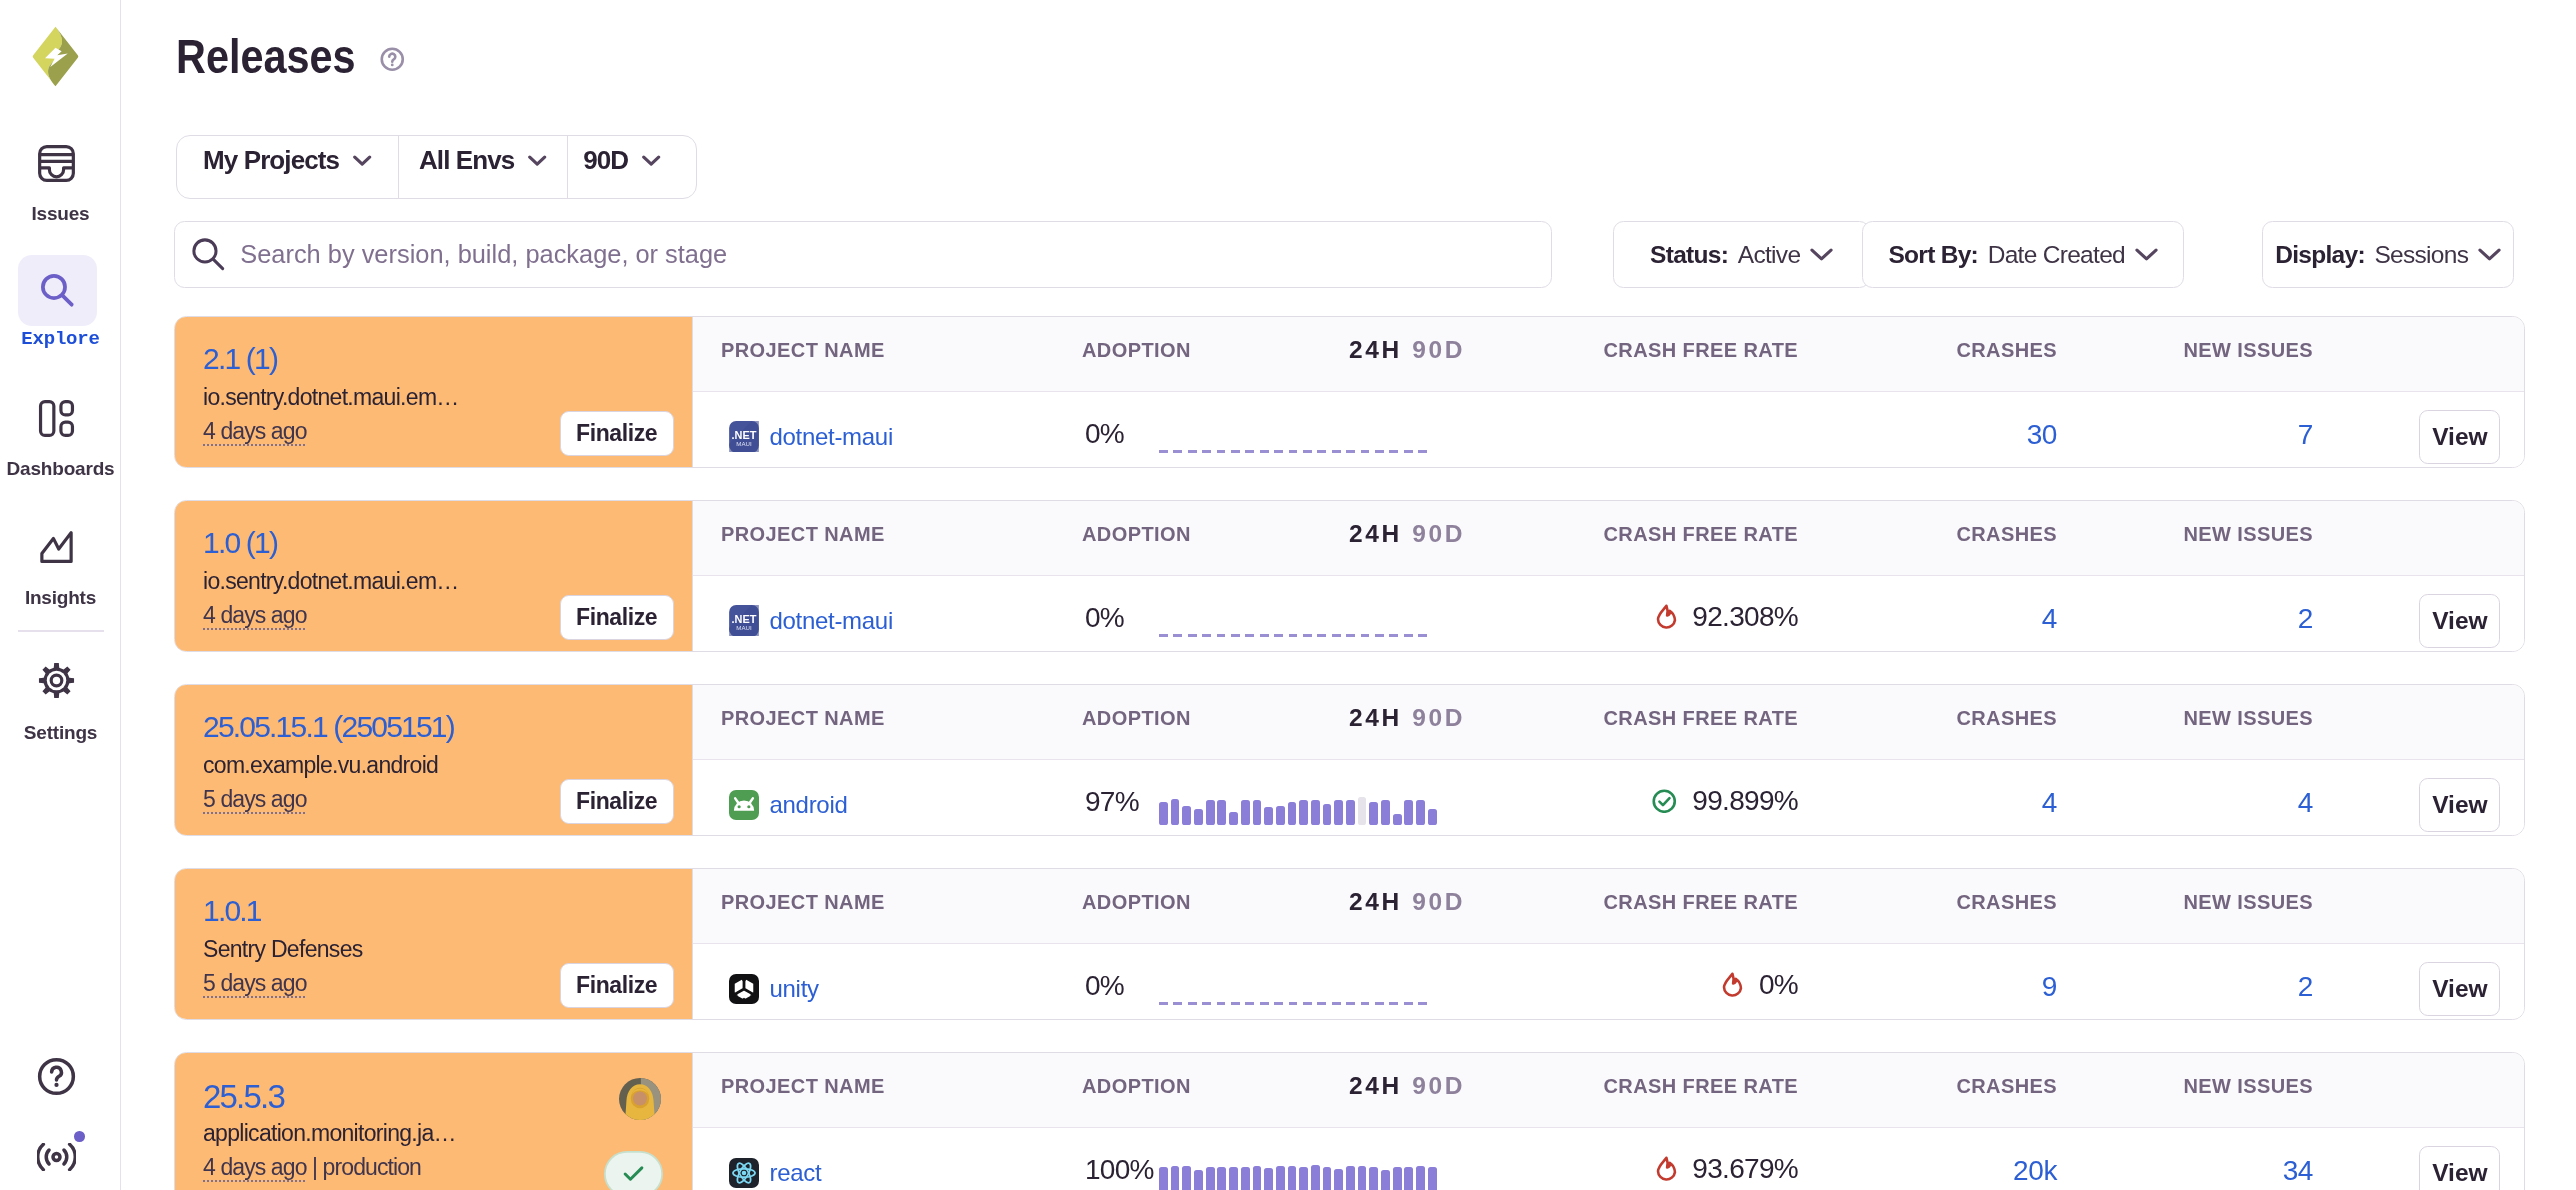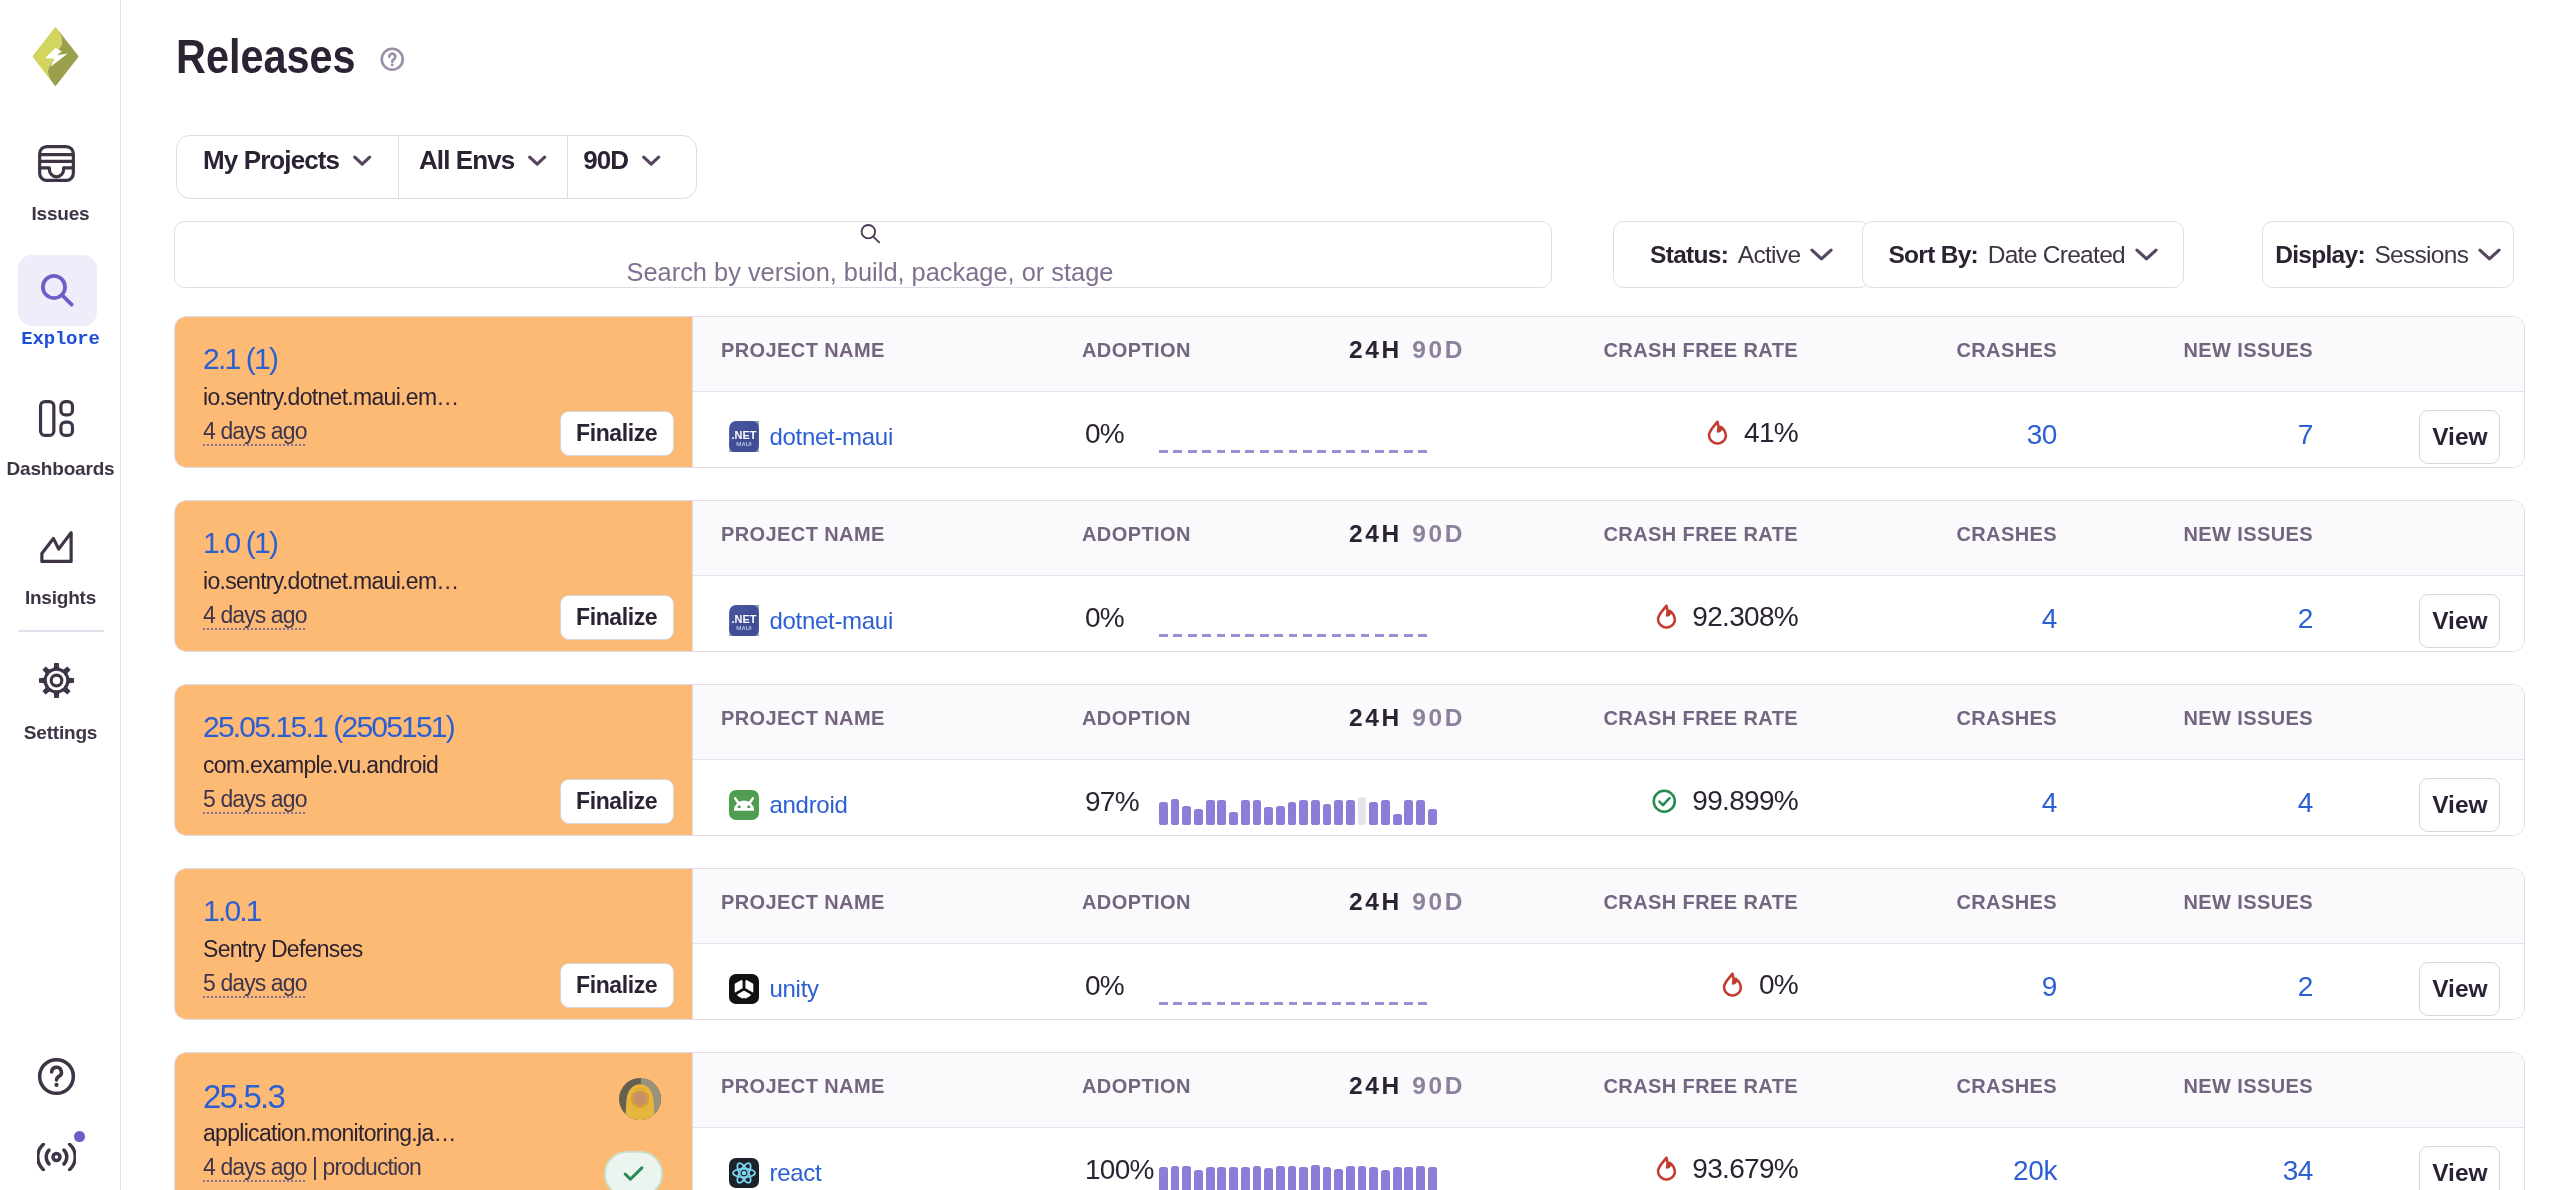--- a/index.html
+++ b/index.html
@@ -10,21 +10,21 @@
 .sb-label{position:absolute;width:121px;text-align:center;font-size:19px;font-weight:700;color:#3E3446;letter-spacing:-0.2px;}
 
 #title{position:absolute;left:176px;top:28px;font-size:49px;font-weight:700;color:#2B2233;transform:scaleX(0.845);transform-origin:left top;}
 
 #pill{position:absolute;left:176px;top:135px;width:521px;height:64px;border:1.8px solid #E0DCE5;
   border-radius:14px;display:flex;align-items:stretch;}
 #pill .seg{display:flex;align-items:center;justify-content:center;gap:14px;font-size:26px;font-weight:700;color:#2B2233;letter-spacing:-0.9px;padding-bottom:12.3px;}
 #pill .seg+.seg{border-left:1.8px solid #E0DCE5;}
 
 .inputbox{position:absolute;top:221px;height:67px;border:1.8px solid #E0DCE5;border-radius:10.5px;background:#fff;}
-#search{left:174px;width:1378px;display:flex;align-items:center;padding-left:14px;gap:12.3px;flex-direction:column;}
+#search{left:174px;width:1378px;display:flex;align-items:center;padding-left:14px;gap:12.3px;}
 #search .ph{font-size:25.4px;color:#80708F;}
 .fbtn{display:flex;align-items:center;justify-content:center;gap:9.6px;font-size:24.5px;letter-spacing:-0.7px;}
 .fbtn b{font-weight:700;color:#2B2233;}
 .fbtn span{color:#3E3446;}
 
 .card{position:absolute;left:174px;width:2351px;height:152px;border:1.8px solid #E0DCE5;
   border-radius:12.3px;background:#fff;overflow:hidden;}
 .leftcol{position:absolute;left:0;top:0;width:518px;height:100%;border-right:1.8px solid #E0DCE5;background:#fdba74;}
 .ver{position:absolute;left:28px;top:25.4px;font-size:30px;color:#2C5FD3;letter-spacing:-1.8px;}
 .pkg{position:absolute;left:28px;top:67px;font-size:23px;color:#2B2233;letter-spacing:-0.7px;}
@@ -172,26 +172,20 @@
           <svg width="30" height="31.5" viewBox="0 0 34 36" style="">
             <rect x="0" y="0" width="34" height="36" rx="8" fill="#45539B"></rect>
             <path d="M0,26 L26,0 H34 V36 H0 Z" fill="#3D4B91" opacity="0.6"></path>
             <text x="17" y="20" font-family="Liberation Sans" font-size="12.5" font-weight="700" fill="#fff" text-anchor="middle">.NET</text>
             <text x="17" y="29" font-family="Liberation Sans" font-size="7" fill="#DDE2F2" text-anchor="middle">MAUI</text>
           </svg>
           <a>dotnet-maui</a>
         </div>
       <div class="adopt">0%</div>
       <div class="dashline"></div>
-      <div class="cfr">
-          <svg width="22" height="26" viewBox="0 0 25 30" style="">
-            <path d="M13,2 C9,7.5 3.6,11.5 3.3,17.5 a9.8,9.8 0 0 0 19.5,1.2 C22.5,13.5 20,10 16.8,7.8 C17.3,10.8 15.8,12.8 13.8,13.3 C14.6,9.6 14.4,5.5 13,2 Z" stroke="#C23B2E" stroke-width="3" fill="none" stroke-linejoin="round" stroke-linecap="round"></path>
-          </svg>
-          <span>41%</span>
-        </div>
       <div class="num crashes">30</div>
       <div class="num nissues">7</div>
       <div class="viewbtn">View</div>
     </div>
   </div>
   <div class="leftcol">
       <div class="ver">2.1 (1)</div>
       <div class="pkg">io.sentry.dotnet.maui.em…</div>
       <div class="tago"><u>4 days ago</u></div>
       <div class="finalize">Finalize</div>

